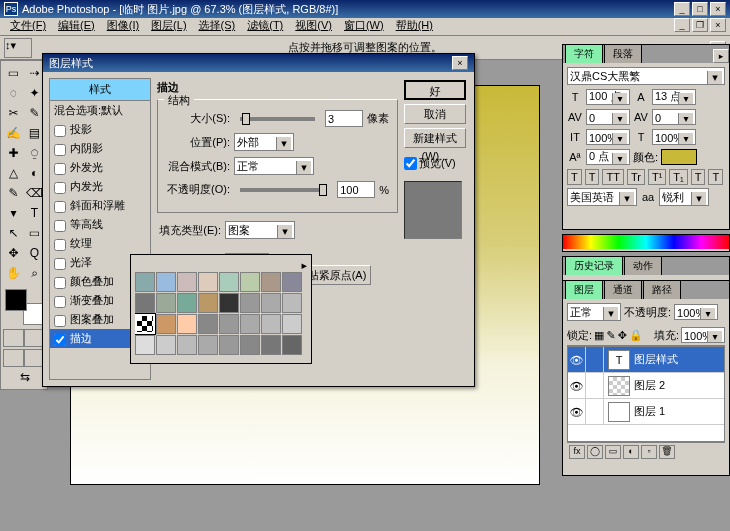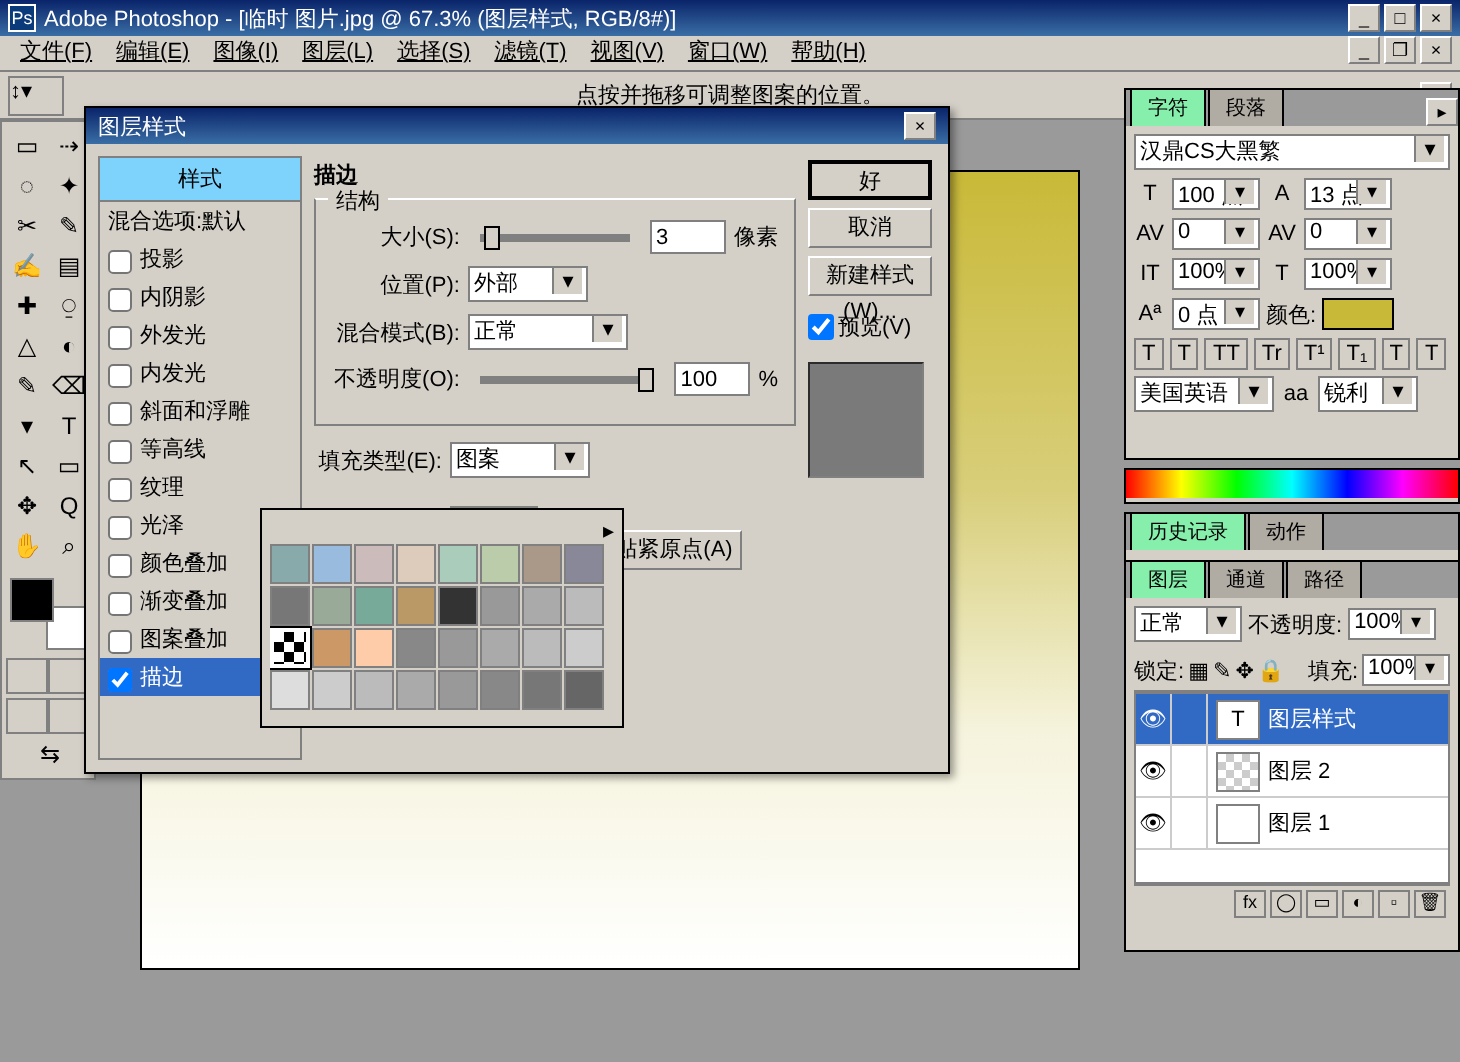--- a/index.html
+++ b/index.html
@@ -33,21 +33,21 @@
 .stylelist .hdr{background:#7dd3fc;border-bottom:1px solid #808080;padding:3px 6px;text-align:center}
 .styleitem{display:flex;align-items:flex-end;padding:2px 4px;gap:4px}
 .styleitem input{width:12px;height:12px}
 .styleitem.sel{background:#316ac5;color:#fff}
 .dlgmain{flex:1;padding:8px 6px;position:relative}
 .grp{border:1px solid #808080;border-top-color:#fff;padding:10px 8px 8px;margin-bottom:8px;position:relative}
 .grp .grptitle{position:absolute;top:-7px;left:6px;background:#d4d0c8;padding:0 4px}
 .fldrow{display:flex;align-items:center;margin-bottom:6px;gap:4px}
 .fldrow .lbl{width:64px;text-align:right}
 .numinp{width:38px;height:17px;border:1px solid #808080;background:#fff;padding:0 2px}
-.combo{height:18px;border:1px solid #808080;background:#fff;display:flex;align-items:flex-start;padding:0 2px;position:relative}
+.combo{height:18px;border:1px solid #808080;background:#fff;display:flex;align-items:flex-end;padding:0 2px;position:relative}
 .combo::after{content:"▾";position:absolute;right:2px;background:#d4d0c8;width:14px;text-align:center;border-left:1px solid #808080}
 .slider{flex:1;height:4px;background:#808080;position:relative;margin:0 6px}
 .slider .thumb{position:absolute;width:8px;height:12px;background:#d4d0c8;border:1px solid #000;top:-4px}
 .dlgbtns{width:70px;padding:8px 8px 0 0;display:flex;flex-direction:column;gap:4px}
 .btn{height:20px;border:1px solid #808080;border-top-color:#fff;border-left-color:#fff;background:#d4d0c8;text-align:center;line-height:18px}
 .btn.def{border:2px solid #000}
 .preview{width:58px;height:58px;background:#7a7a7a;border:1px inset #808080;margin-top:6px}
 
 .patpop{position:absolute;left:130px;top:254px;width:182px;height:110px;background:#d4d0c8;border:1px solid #000;z-index:110;padding:4px}
 .patgrid{display:grid;grid-template-columns:repeat(8,20px);gap:1px;max-height:100px;overflow:hidden}
@@ -65,21 +65,21 @@
 .panelbody{padding:4px;font-size:10px}
 .charrow{display:flex;align-items:center;gap:3px;margin-bottom:4px}
 .charrow .ic{width:16px;text-align:center}
 .mini{width:44px;height:16px;border:1px solid #808080;background:#fff;font-size:10px;padding:0 2px}
 .colorbar{height:14px;background:linear-gradient(90deg,red,yellow,lime,cyan,blue,magenta,red)}
 .layerlist{background:#fff;border:1px solid #808080;min-height:96px}
 .layerrow{display:flex;align-items:center;border-bottom:1px solid #ccc;height:26px}
 .layerrow .eye{width:18px;text-align:center;border-right:1px solid #ccc;height:100%;line-height:26px}
 .layerrow .thumb{width:22px;height:20px;border:1px solid #808080;margin:0 4px;background:#fff}
 .layerrow.sel{background:#316ac5;color:#fff}
-.layerbot{display:flex;justify-content:flex-end;gap:2px;padding:2px;border-top:1px solid #808080}
+.layerbot{display:flex;justify-content:flex-start;gap:2px;padding:2px;border-top:1px solid #808080}
 .layerbot div{width:16px;height:14px;border:1px solid #808080;background:#d4d0c8;font-size:9px;text-align:center}
 .tbtns{display:flex;font-size:10px;gap:3px;margin:3px 0}
 .tbtns span{border:1px solid #808080;padding:1px 3px}
 .lockrow{display:flex;align-items:center;gap:2px;font-size:10px;padding:2px 0;border-bottom:1px solid #808080}
 </style>
 </head>
 <body>
 
 <div class="titlebar">
   <div class="logo">Ps</div>

